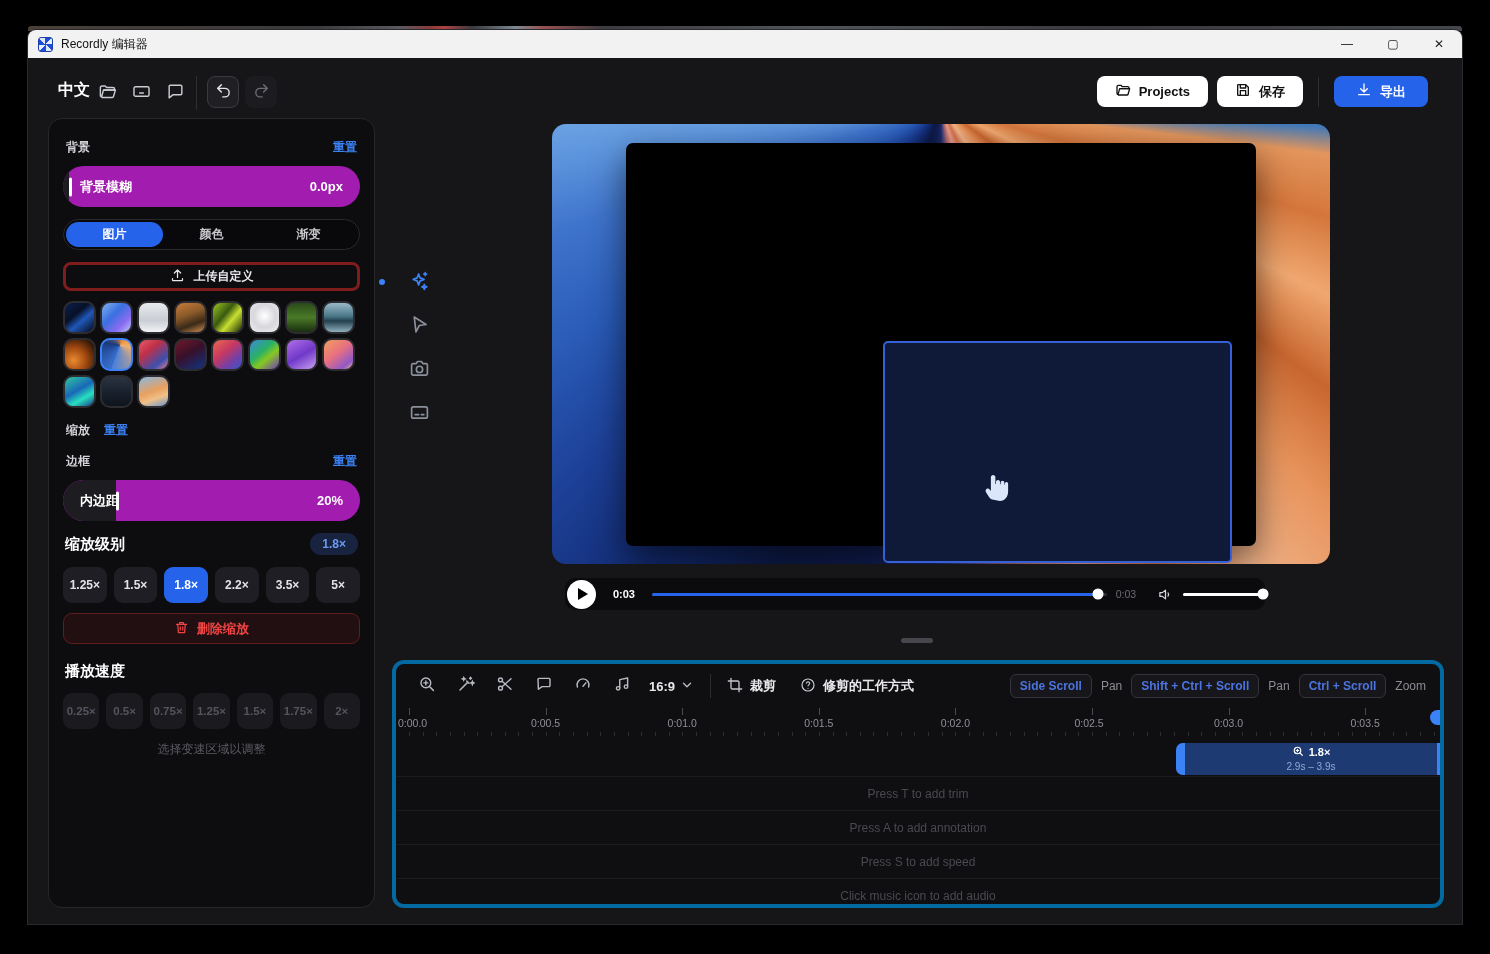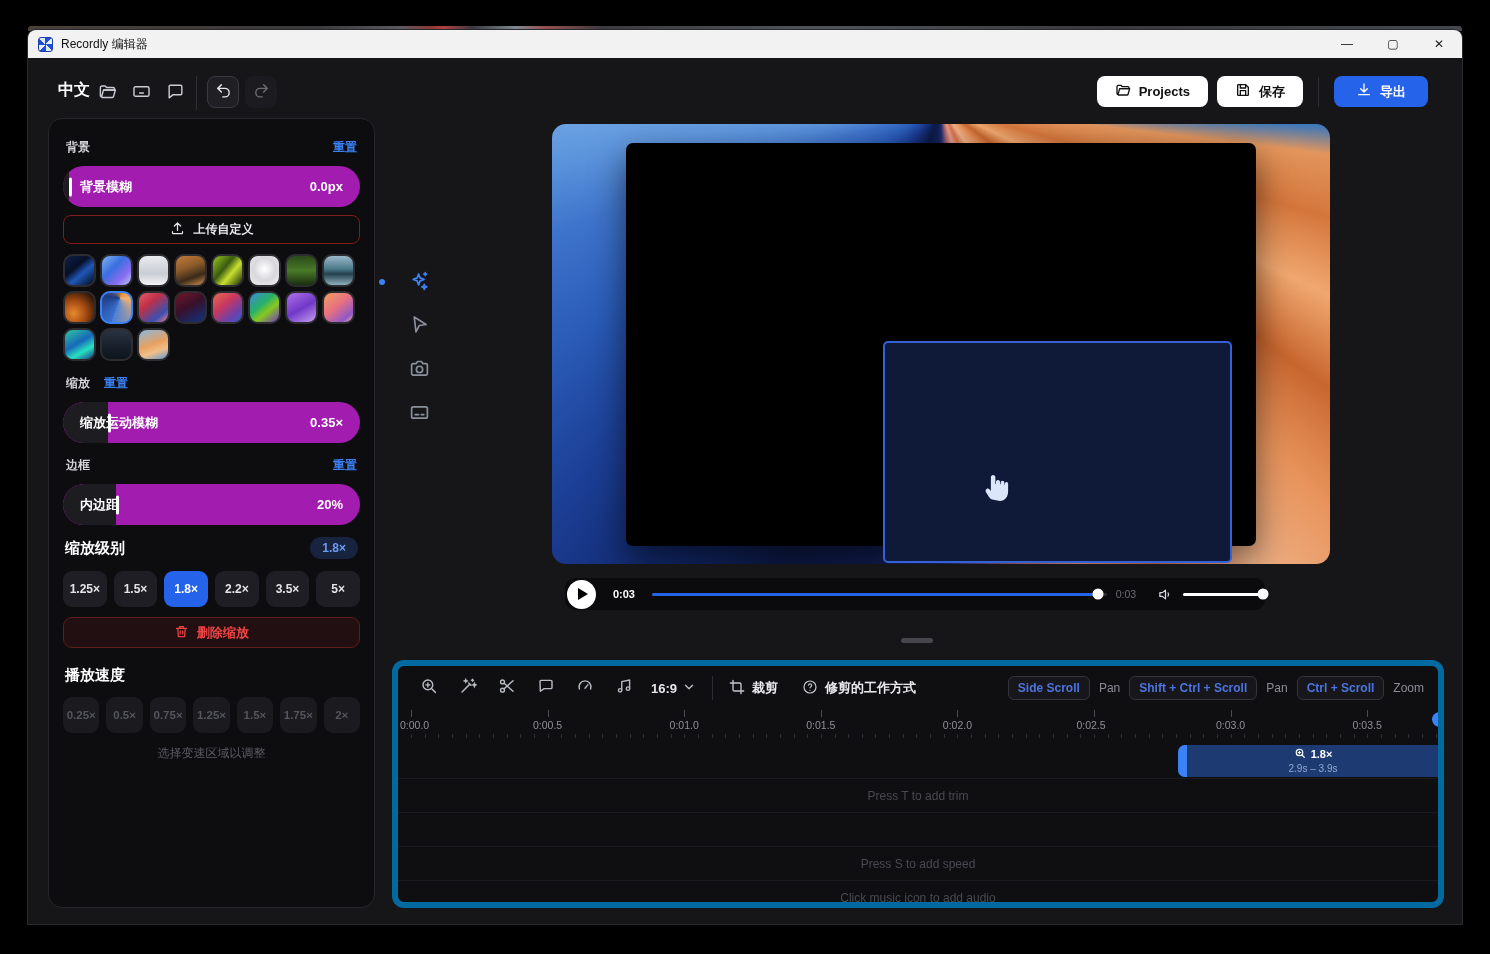--- a/index.html
+++ b/index.html
@@ -44,21 +44,21 @@
   .reset-link { font-size:12px; color:#3b82f6; font-weight:bold; }
   .slider-row { position:relative; height:41px; background:#a21caf; border-radius:21px; overflow:hidden; margin-bottom:8px; }
   .slider-fill { position:absolute; left:0; top:0; bottom:0; background:#1c1c21; border-radius:21px 0 0 21px; }
   .slider-handle { position:absolute; top:50%; transform:translateY(-50%); width:3px; height:19px; background:#fff; border-radius:2px; }
   .slider-inner { position:absolute; inset:0; display:flex; align-items:center; justify-content:space-between; padding:0 17px; }
   .slider-label { font-size:13px; color:#fff; font-weight:bold; }
   .slider-value { font-size:13px; color:#fff; font-weight:bold; }
   .tab-group { display:flex; height:31px; border:1px solid #2a2a2e; background:#09090b; border-radius:999px; padding:2px; margin:12px 0; }
   .tab { flex:1; display:flex; align-items:center; justify-content:center; font-size:12px; color:#c8c8cd; border-radius:999px; font-weight:bold; }
   .tab.active { background:#2563eb; color:#fff; }
-  .upload-btn { height:29px; border:1px solid #7f1d1d; border-radius:8px; display:flex; align-items:center; justify-content:center; gap:9px; color:#e8e8ec; font-size:12px; font-weight:bold; margin-bottom:10px; }
+  .upload-btn { height:29px; border:3px solid #7f1d1d; border-radius:8px; display:flex; align-items:center; justify-content:center; gap:9px; color:#e8e8ec; font-size:12px; font-weight:bold; margin-bottom:10px; }
   .upload-btn svg { width:15px; height:15px; }
   .thumb-grid { display:flex; flex-wrap:wrap; gap:4px; margin-bottom:4px; }
   .thumb { width:33px; height:33px; border-radius:10px; border:2px solid #2c2c31; }
   .thumb.selected { border-color:#3b82f6; }
   .big-head { display:flex; align-items:center; justify-content:space-between; margin:4px 2px 12px; }
   .big-title { font-size:15px; color:#fff; font-weight:bold; }
   .zoom-badge { background:#17233f; color:#6d9bf5; font-size:12px; font-weight:bold; padding:4px 12px; border-radius:999px; }
   .opt-row { display:flex; gap:7px; margin-bottom:10px; }
   .opt-btn { flex:1; height:36px; background:#1e1e24; border-radius:9px; display:flex; align-items:center; justify-content:center; font-size:12px; font-weight:bold; color:#e4e4e7; }
   .opt-btn.active { background:#2563eb; color:#fff; }
@@ -98,21 +98,21 @@
   .dur-time { color:#6b6b75; font-size:10.5px; margin-left:9px; }
   .vol-icon { color:#d8d8de; margin-left:22px; display:flex; }
   .vol-icon svg { width:15px; height:15px; }
   .vol-wrap { position:relative; width:82px; height:3px; background:#3a3a40; border-radius:2px; margin-left:10px; }
   .vol-fill { position:absolute; left:0; top:0; bottom:0; background:#fff; border-radius:2px; }
   .vol-handle { position:absolute; top:50%; transform:translate(-50%,-50%); width:11px; height:11px; border-radius:50%; background:#fff; }
 
   .drag-handle { position:absolute; left:873px; top:608px; width:32px; height:5px; border-radius:3px; background:#46464c; }
 
   
-  .timeline { position:absolute; left:364px; top:630px; width:1052px; height:248px; background:#0f0f12; border:6px solid #0369a1; border-radius:12px; overflow:hidden; }
+  .timeline { position:absolute; left:364px; top:630px; width:1052px; height:248px; background:#0f0f12; border:4px solid #0369a1; border-radius:12px; overflow:hidden; }
   .tl-toolbar { position:relative; height:44px; display:flex; align-items:center; }
   .tl-tools { display:flex; align-items:center; gap:13px; margin-left:18px; }
   .tl-tool { width:26px; height:26px; display:flex; align-items:center; justify-content:center; color:#b7bac2; }
   .tl-tool svg { width:18px; height:18px; }
   .aspect-btn { display:flex; align-items:center; gap:5px; color:#e8e8ec; font-size:13px; font-weight:bold; margin-left:14px; }
   .aspect-btn svg { width:14px; height:14px; color:#b7bac2; }
   .tl-sep { width:1px; height:24px; background:#2c2c32; margin:0 16px; }
   .tl-textbtn { display:flex; align-items:center; gap:7px; color:#e8e8ec; font-size:13px; font-weight:bold; }
   .tl-textbtn svg { width:16px; height:16px; color:#c4c7ce; }
   .tl-textbtn + .tl-textbtn { margin-left:24px; }
@@ -223,20 +223,25 @@
         <span class="reset-link">重置</span>
       </div>
       <div class="slider-row">
         <div class="slider-fill" style="width: 2%;"></div>
         <div class="slider-handle" style="left: 2%;"></div>
         <div class="slider-inner">
           <span class="slider-label">背景模糊</span>
           <span class="slider-value">0.0px</span>
         </div>
       </div>
+      <div class="tab-group" id="bg-tabs">
+          <div class="tab active">图片</div>
+          <div class="tab">颜色</div>
+          <div class="tab">渐变</div>
+        </div>
       <div class="upload-btn">
         <span><svg viewBox="0 0 24 24" fill="none" stroke="currentColor" stroke-width="2" stroke-linecap="round" stroke-linejoin="round">
               <path d="M12 15V4M7 8l5-5 5 5"></path>
               <path d="M4 17v2a1 1 0 0 0 1 1h14a1 1 0 0 0 1-1v-2"></path>
             </svg></span>
         <span>上传自定义</span>
       </div>
       <div class="thumb-grid" id="thumb-grid">
           <div class="thumb" style="background: linear-gradient(140deg, rgb(11, 31, 78) 0%, rgb(7, 16, 38) 38%, rgb(32, 87, 184) 60%, rgb(4, 10, 24) 100%);"></div>
           <div class="thumb" style="background: linear-gradient(135deg, rgb(127, 179, 240), rgb(58, 111, 224) 40%, rgb(138, 108, 240) 72%, rgb(184, 200, 248));"></div>
@@ -255,28 +260,20 @@
           <div class="thumb" style="background: linear-gradient(150deg, rgb(176, 112, 232), rgb(112, 56, 200) 52%, rgb(200, 160, 240));"></div>
           <div class="thumb" style="background: linear-gradient(140deg, rgb(240, 160, 96), rgb(232, 112, 128) 45%, rgb(144, 88, 200) 82%, rgb(248, 192, 144));"></div>
           <div class="thumb" style="background: linear-gradient(150deg, rgb(48, 200, 160), rgb(24, 104, 184) 45%, rgb(40, 224, 192) 70%, rgb(26, 58, 138));"></div>
           <div class="thumb" style="background: linear-gradient(rgb(42, 52, 64), rgb(24, 32, 44) 55%, rgb(14, 20, 28));"></div>
           <div class="thumb" style="background: linear-gradient(160deg, rgb(136, 184, 224), rgb(232, 160, 96) 48%, rgb(240, 192, 136) 70%, rgb(104, 152, 208));"></div>
         </div>
 
       <div class="sec-head-inline">
         <span class="sec-label">缩放</span>
         <span class="reset-link">重置</span>
-      </div>
-      <div class="slider-row">
-        <div class="slider-fill" style="width: 15%;"></div>
-        <div class="slider-handle" style="left: 15%;"></div>
-        <div class="slider-inner">
-          <span class="slider-label">缩放运动模糊</span>
-          <span class="slider-value">0.35×</span>
-        </div>
       </div>
 
       <div class="sec-head" style="margin-top:14px">
         <span class="sec-label">边框</span>
         <span class="reset-link">重置</span>
       </div>
       <div id="frame-sliders">
           <div class="slider-row">
             <div class="slider-fill" style="width:18%"></div>
             <div class="slider-handle" style="left:18%"></div>
@@ -562,20 +559,21 @@
                   </svg></span>
               <span>1.8×</span>
             </div>
             <div class="seg-range">2.9s – 3.9s</div>
           </div>
           <div class="seg-handle"></div>
         </div>
       <div class="track-sep" style="top: 40px;"></div>
           <div class="track-hint" style="top: 51px;">Press T to add trim</div>
           <div class="track-sep" style="top: 74px;"></div>
+          <div class="track-hint" style="top: 85px;">Press A to add annotation</div>
           <div class="track-sep" style="top: 108px;"></div>
           <div class="track-hint" style="top: 119px;">Press S to add speed</div>
           <div class="track-sep" style="top: 142px;"></div>
           <div class="track-hint" style="top: 153px;">Click music icon to add audio</div>
         </div>
 
       <div class="playhead-blob"></div>
       <div class="playhead-line"></div>
     </div>
 

